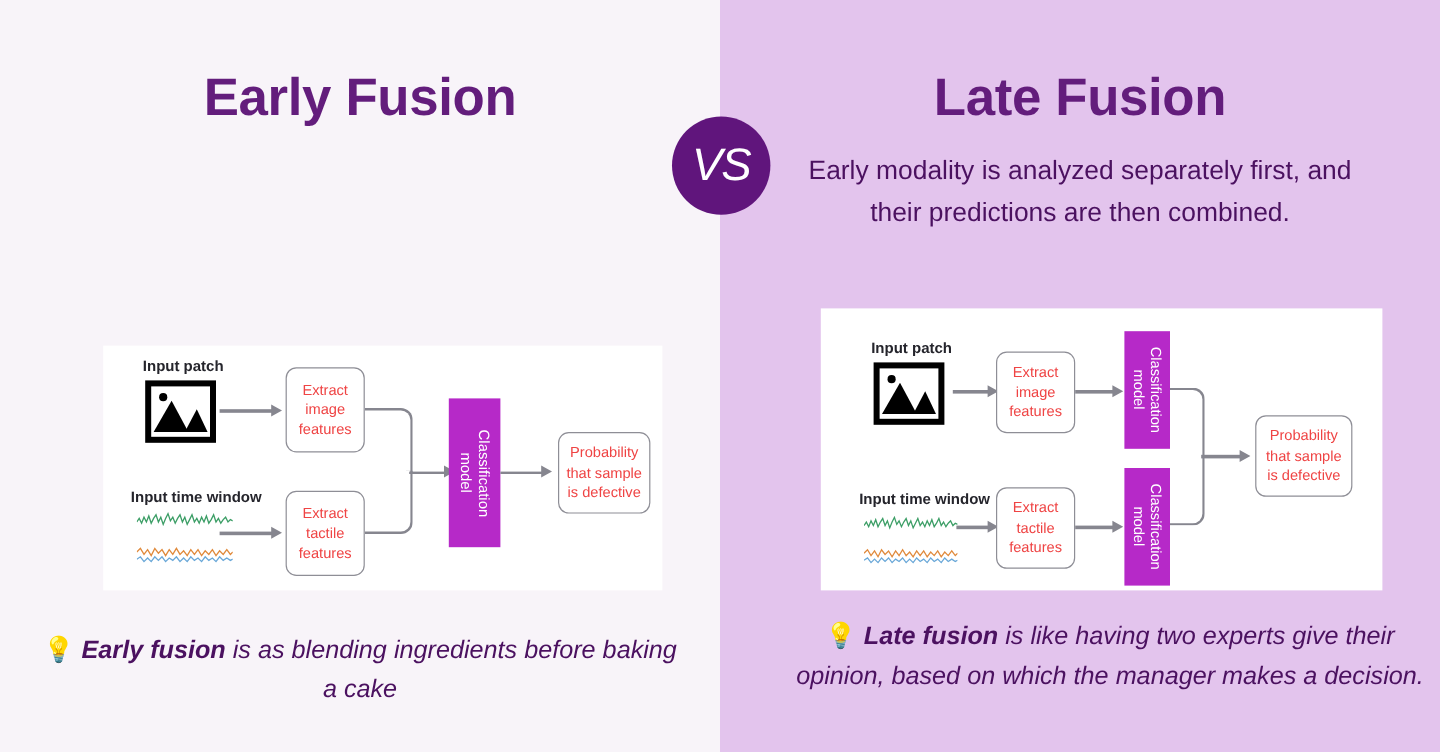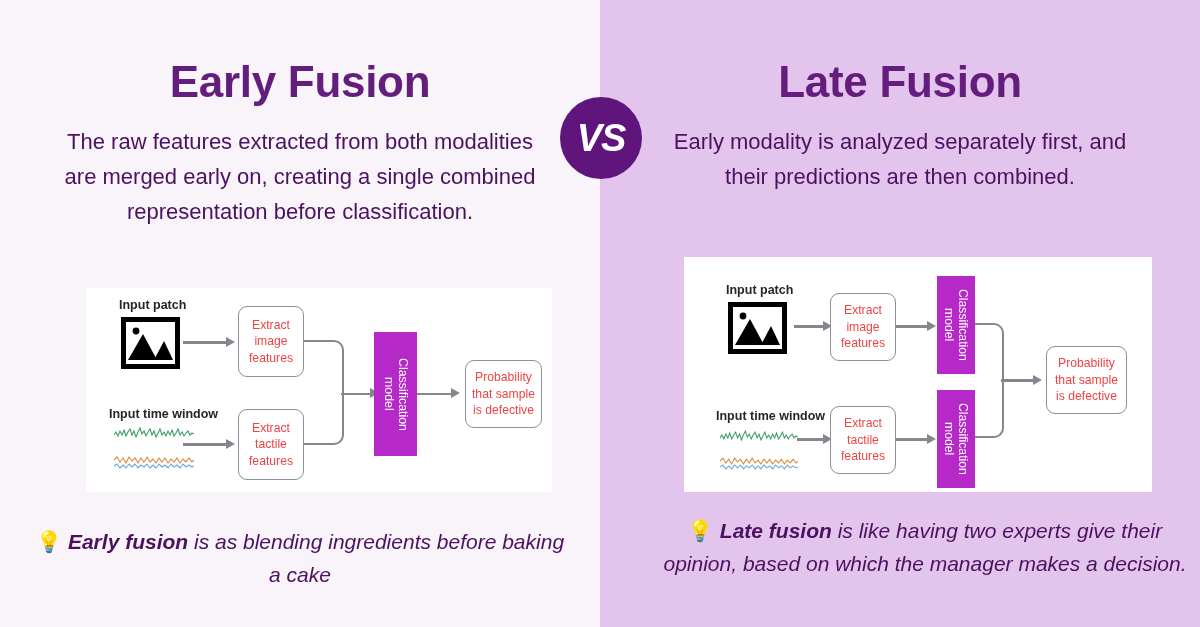--- a/index.html
+++ b/index.html
@@ -31,21 +31,21 @@
   .panel-right .lede{top:124px;}
 
   
   .vs-badge{
     position:absolute;left:560px;top:97px;width:82px;height:82px;
     border-radius:50%;background:#60157c;
     display:flex;align-items:center;justify-content:center;
     z-index:40;
   }
   .vs-badge span{
-    color:#ffffff;font-size:38px;font-weight:bold;font-style:italic;
+    color:#ffffff;font-size:38px;font-weight:normal;font-style:italic;
     letter-spacing:-1px;line-height:1;
   }
 
   
   .card{position:absolute;background:#ffffff;margin-left:19px;}
   .card-left{left:67px;top:288px;width:466px;height:204px;}
 
   .dg{position:absolute;inset:0;}
 
   .node{
@@ -101,21 +101,20 @@
   .sig{position:absolute;}
 </style>
 </head>
 <body>
 
 <div class="stage">
 
   <div class="panel panel-left">
 
     <div class="title">Early Fusion</div>
-    <div class="lede">The raw features extracted from both modalities are merged early on, creating a single combined representation before classification.</div>
 
     <div class="card card-left">
       <div class="dg">
 
         <div class="lbl" style="left:33px;top:10px;font-size:12.5px;font-weight:bold;">Input patch</div>
 
         <div class="imgicon" style="left:35px;top:29px;width:59px;height:52px;">
           <div class="inner" style="left:5px;top:5px;right:5px;bottom:5px;">
             <svg width="49" height="42" viewBox="0 0 49 42">
               <circle cx="10" cy="9" r="3.4" fill="#000"></circle>

